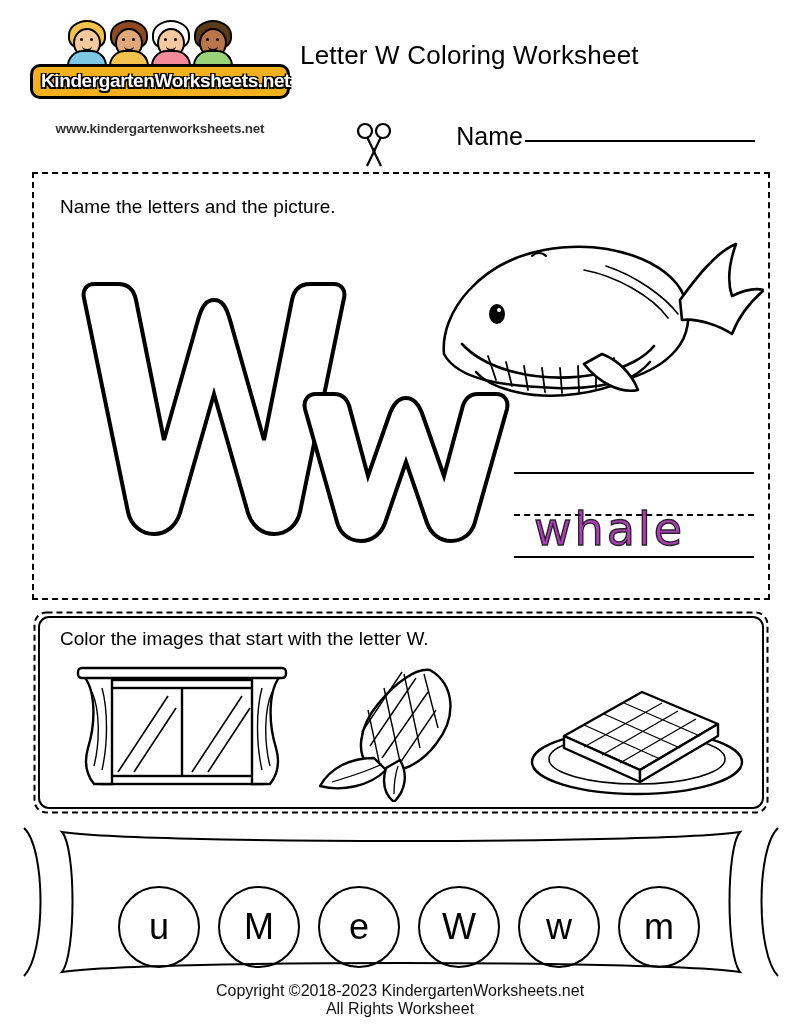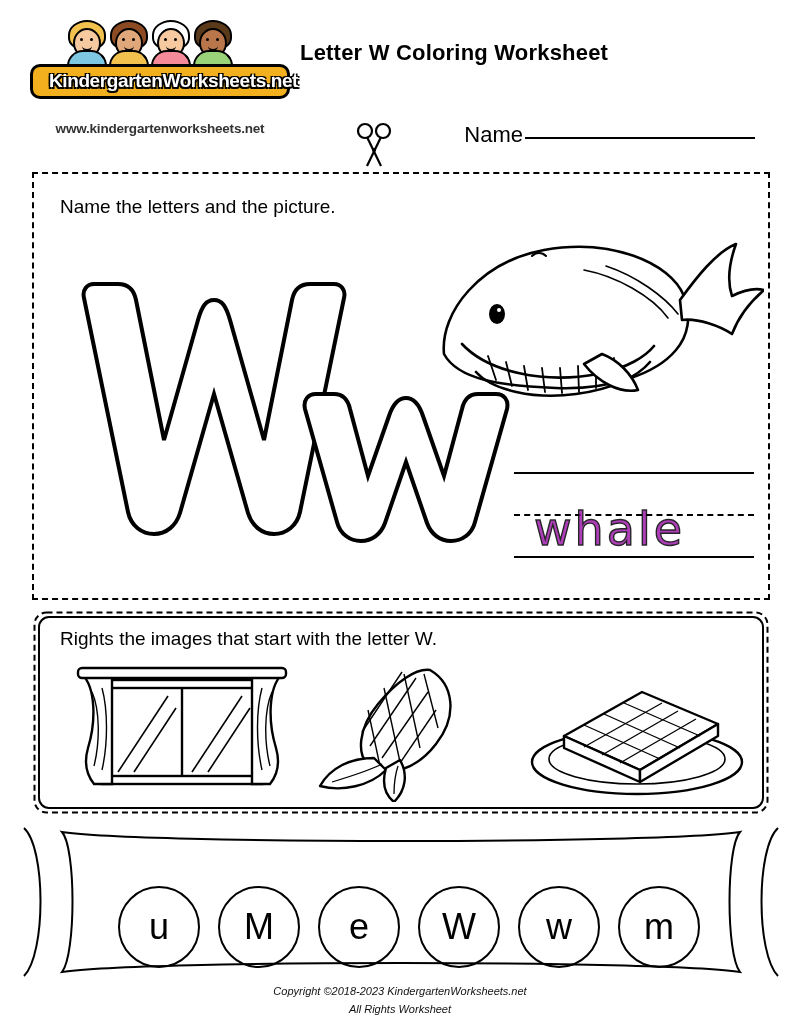--- a/index.html
+++ b/index.html
@@ -91,21 +91,21 @@
   .kid3 .body { background: #f58a9b; }
   .kid4 { left: 132px; }
   .kid4 .hair { background: #5a3a1a; border: 2px solid #000; box-sizing: border-box; }
   .kid4 .face { background: #b9764a; }
   .kid4 .body { background: #9ad27a; }
 
   .logo-banner {
     background: #f2b01e;
     border: 3px solid #000;
     border-radius: 10px;
-    padding: 3px 16px 4px;
+    padding: 3px 8px 4px;
     font-weight: bold;
     font-size: 19px;
     letter-spacing: -0.4px;
     color: #ffffff;
     text-shadow:
       -1.5px -1.5px 0 #000, 1.5px -1.5px 0 #000,
       -1.5px 1.5px 0 #000, 1.5px 1.5px 0 #000;
     white-space: nowrap;
   }
   .logo-url {
@@ -113,30 +113,30 @@
     font-size: 13.5px;
     font-weight: bold;
     color: #333333;
     letter-spacing: -0.2px;
   }
 
   .title {
     position: absolute;
     left: 300px;
     top: 40px;
-    font-size: 22px;
-    font-weight: bold;
+    font-size: 26px;
+    font-weight: normal;
     letter-spacing: 0.2px;
   }
 
   .name-row {
     position: absolute;
     right: 45px;
     top: 122px;
-    font-size: 22px;
+    font-size: 25px;
     white-space: nowrap;
   }
   .name-line {
     display: inline-block;
     width: 230px;
     border-bottom: 2px solid #000;
     height: 1px;
     vertical-align: 3px;
     margin-left: 2px;
   }
@@ -275,24 +275,23 @@
     font-family: "Liberation Sans", sans-serif;
   }
 
   
   .footer {
     position: absolute;
     left: 0;
     top: 982px;
     width: 800px;
     text-align: center;
-    font-size: 11px;
+    font-size: 16px;
     color: #111;
     line-height: 18px;
-    font-style: italic;
   }
 </style>
 </head>
 <body>
 
 <div class="header">
 
   <div class="logo-block">
     <div class="logo-kids">
       <div class="kid kid1">
@@ -432,21 +431,21 @@
   </div>
 </div>
 
 <div class="section2">
 
   <svg style="position:absolute;left:0;top:0;" width="738" height="205">
     <rect x="7" y="7" width="724" height="191" rx="10" fill="none" stroke="#000" stroke-width="2"></rect>
     <rect x="2.5" y="2.5" width="733" height="200" rx="12" fill="none" stroke="#000" stroke-width="2" stroke-dasharray="6 4"></rect>
   </svg>
 
-  <div class="instr instr2">Rights the images that start with the letter W.</div>
+  <div class="instr instr2">Color the images that start with the letter W.</div>
 
   <div class="pics">
 
     <svg class="pic" style="left:20px;" width="220" height="140" viewBox="0 0 220 140">
       <g fill="#ffffff" stroke="#000" stroke-width="2.4">
         <rect x="30" y="18" width="160" height="104"></rect>
         <rect x="38" y="26" width="144" height="88" fill="none"></rect>
         <line x1="110" y1="26" x2="110" y2="114"></line>
         <line x1="46" y1="110" x2="96" y2="34" stroke-width="1.6"></line>
         <line x1="62" y1="110" x2="104" y2="46" stroke-width="1.6"></line>

